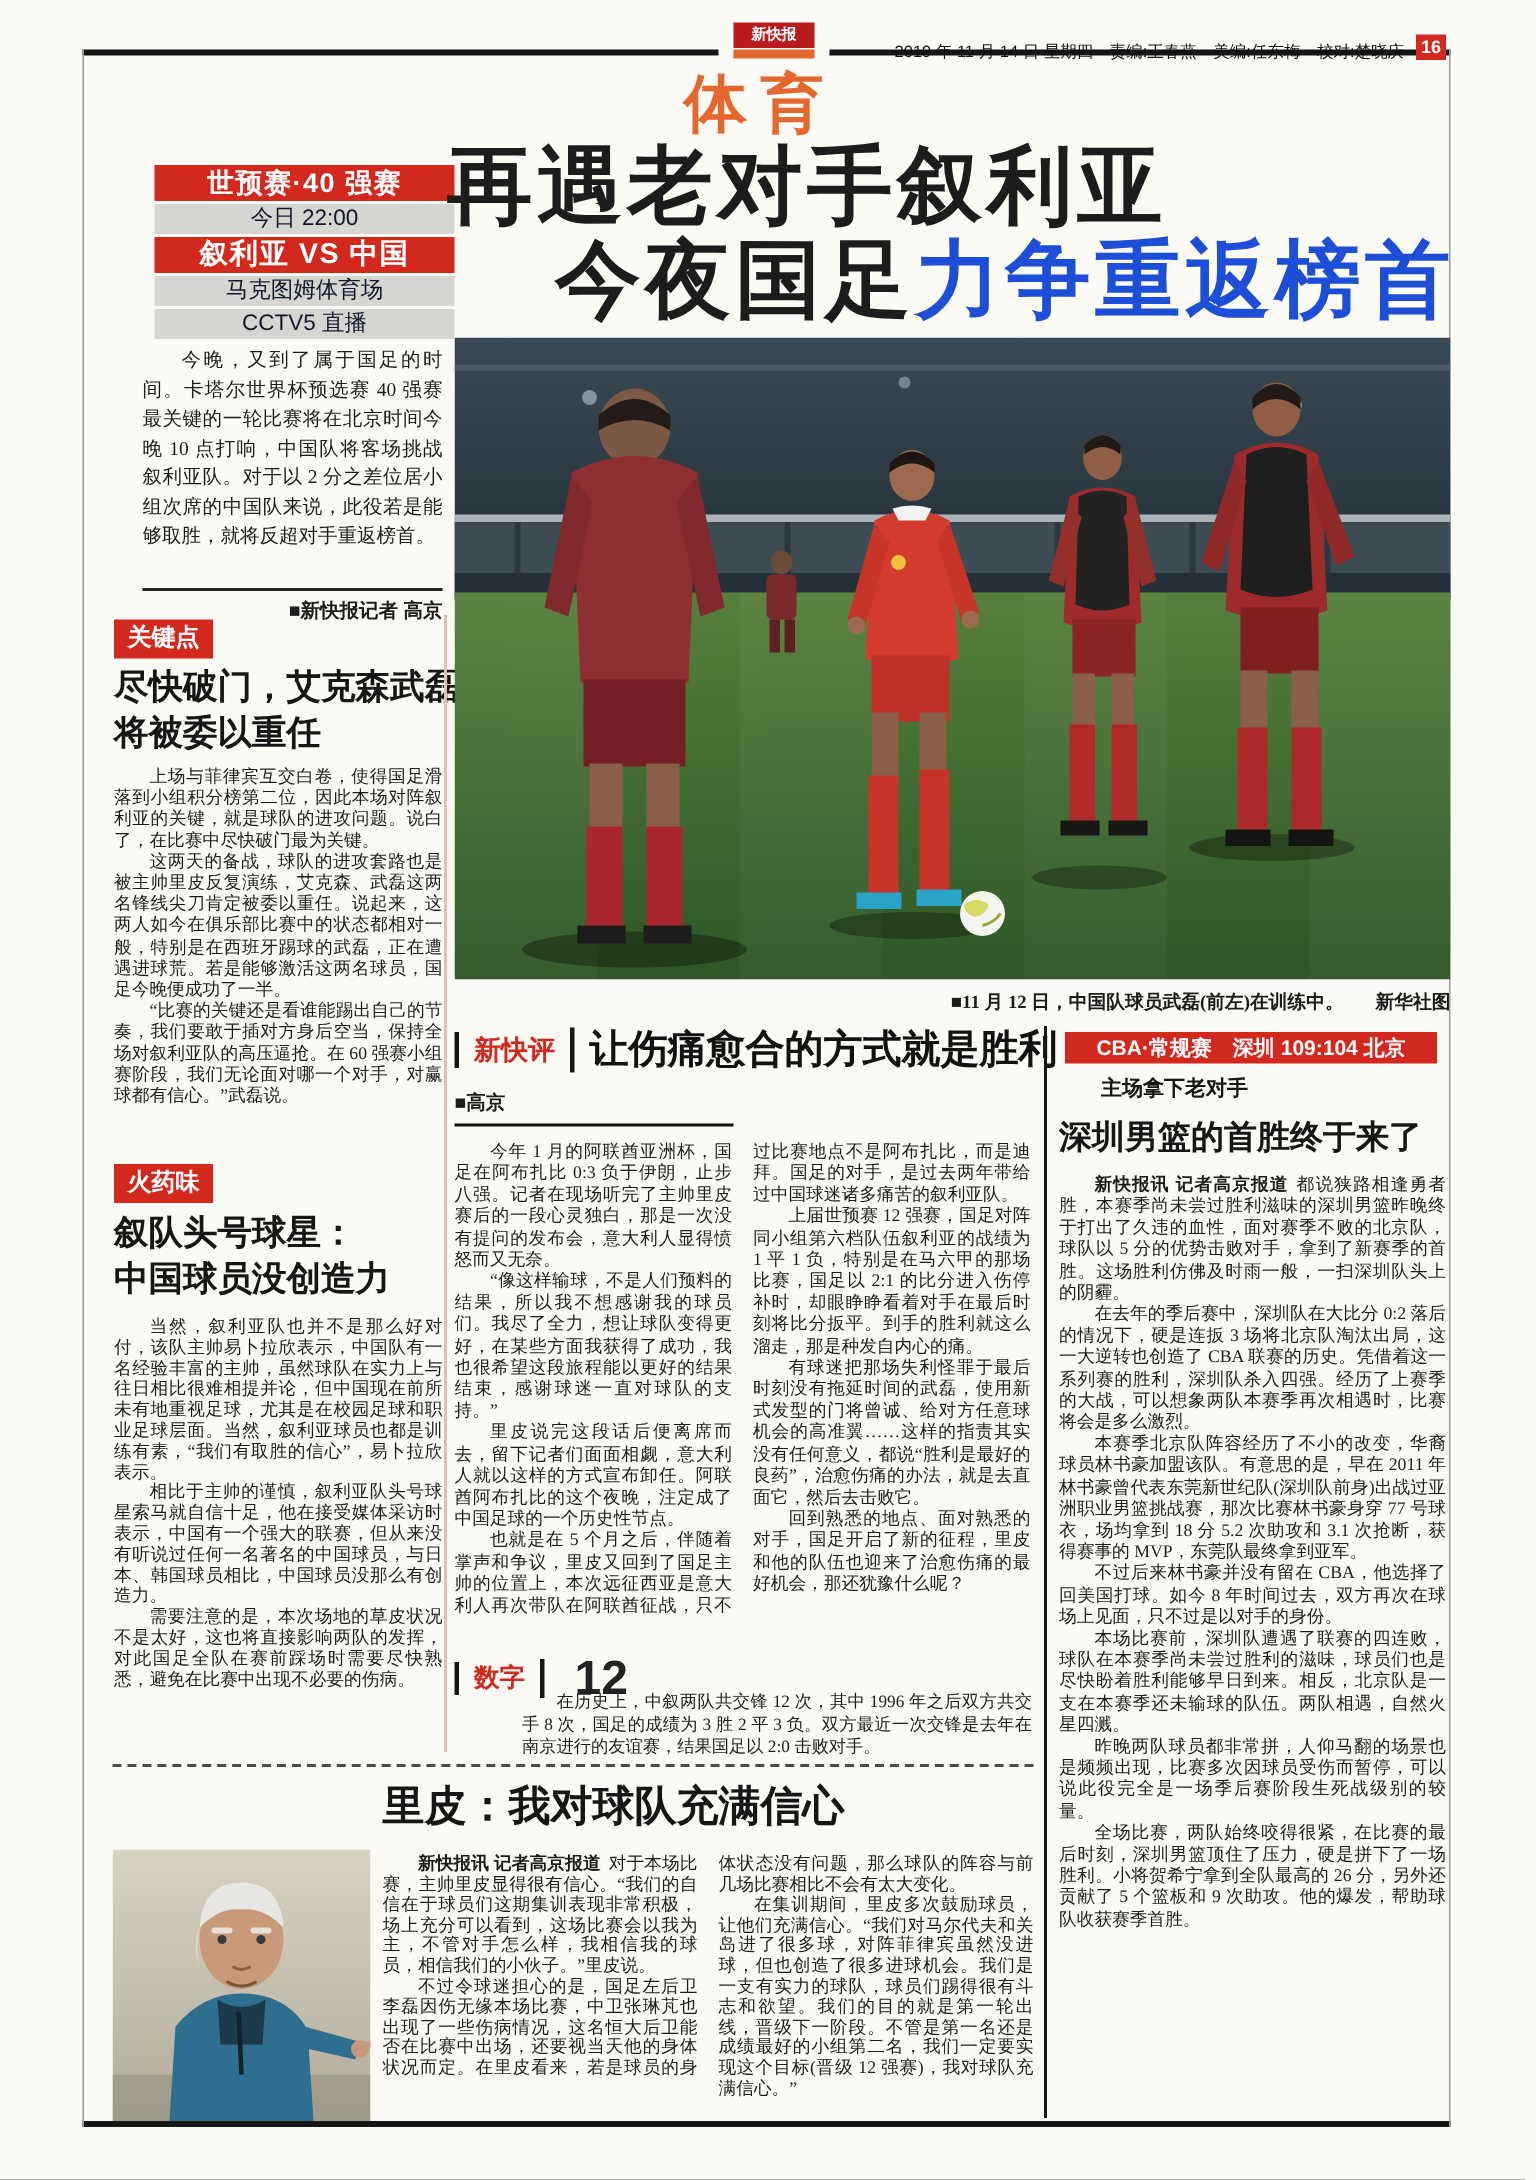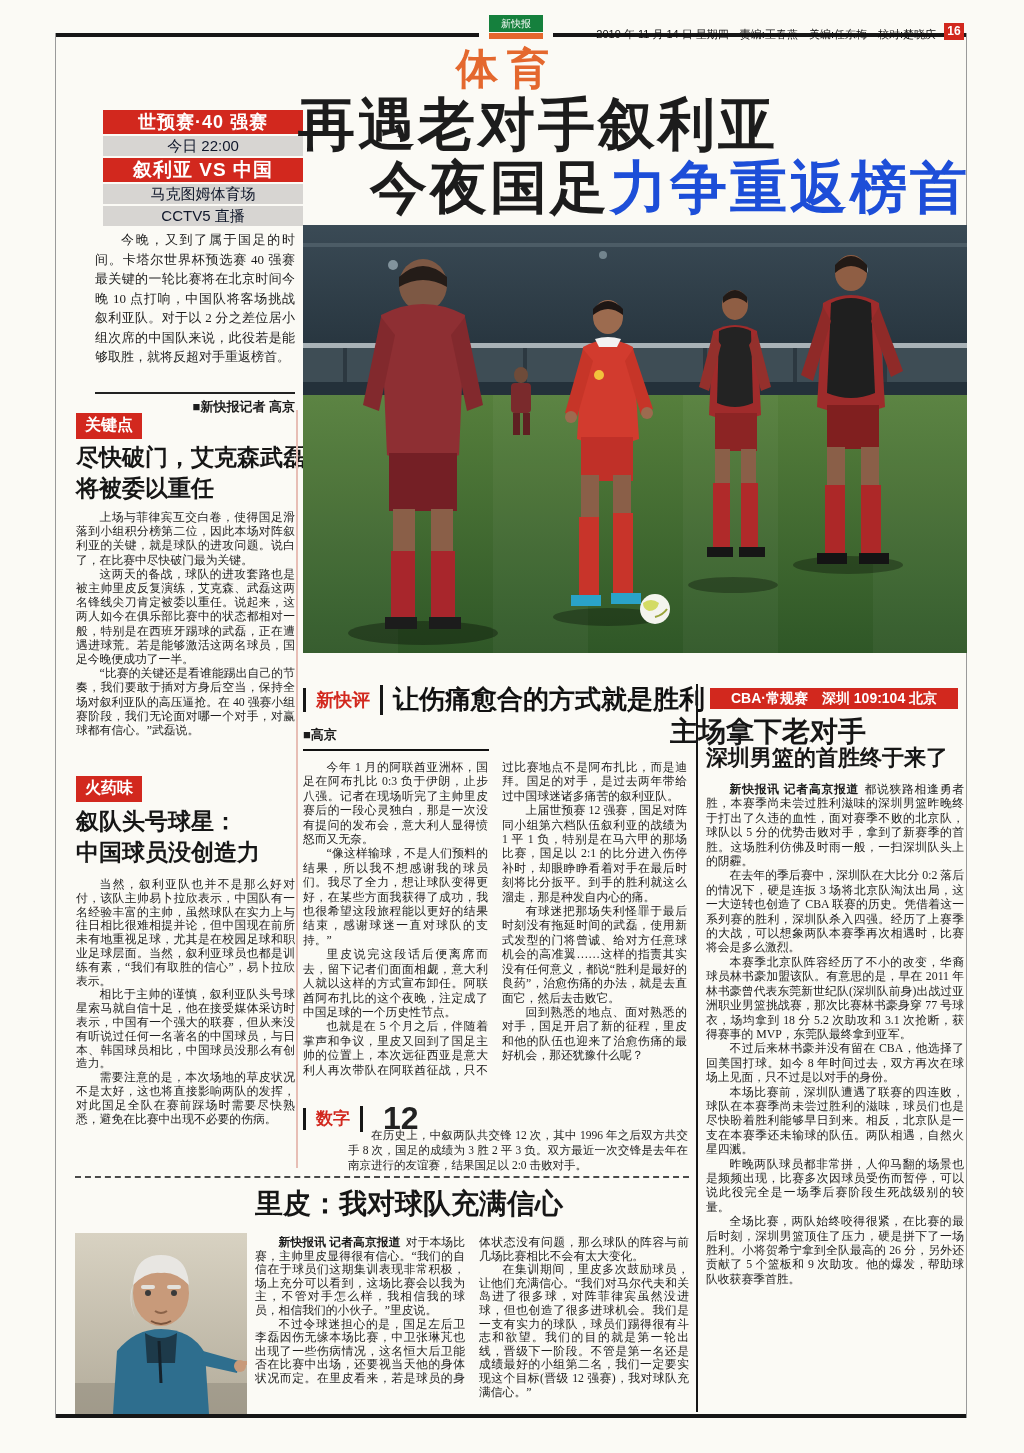--- a/index.html
+++ b/index.html
@@ -7,21 +7,21 @@
         font-family:"Liberation Serif","DejaVu Serif",serif;color:#1c1c1c;}
   .abs{position:absolute;}
   .sans{font-family:"Liberation Sans","DejaVu Sans",sans-serif;}
   .jt{text-align:justify;}
   .bp p{margin:0;text-indent:2em;}
   .prefix{margin-right:.45em;}
   
   .bar{background:#161616;}
   .thin{background:#9a9a9a;}
   
-  #logo-box{background:#15803d;color:#fff;text-align:center;font-weight:normal;}
+  #logo-box{background:#b91c1c;color:#fff;text-align:center;font-weight:bold;}
   #logo-underbar{background:#e4682e;}
   #section-title{color:#e4682e;font-weight:bold;letter-spacing:9px;}
   #dateline{text-align:right;color:#111;}
   #page-badge{background:#d2281e;color:#fff;text-align:center;font-weight:bold;}
   
   .mrow{left:103px;width:200px;text-align:center;overflow:hidden;}
   .mred{background:#d2281e;color:#fff;font-weight:bold;letter-spacing:1px;}
   .mgray{background:#d7d5d2;color:#0f172a;}
   
   .hl{font-weight:bold;letter-spacing:3px;color:#1c1c1c;line-height:1.08;}
@@ -73,21 +73,21 @@
   </div>
   <div class="abs rule" style="left:95px;top:392px;width:200px;height:2px;"></div>
   <div class="abs byline-right sans" style="left:95px;top:398px;width:200px;font-size:13px;">■新快报记者 高京</div>
 
   <div class="abs red-label sans" style="left:76px;top:413px;font-size:16px;">关键点</div>
   <div class="abs sec-title sans" style="left:76px;top:446px;font-size:23px;">尽快破门，艾克森武磊</div>
   <div class="abs sec-title sans" style="left:76px;top:477px;font-size:23px;">将被委以重任</div>
   <div class="abs jt bp bodytxt" style="left:76px;top:510px;width:219px;height:260px;font-size:11.8px;line-height:14.2px;">
     <p>上场与菲律宾互交白卷，使得国足滑落到小组积分榜第二位，因此本场对阵叙利亚的关键，就是球队的进攻问题。说白了，在比赛中尽快破门最为关键。</p>
     <p>这两天的备战，球队的进攻套路也是被主帅里皮反复演练，艾克森、武磊这两名锋线尖刀肯定被委以重任。说起来，这两人如今在俱乐部比赛中的状态都相对一般，特别是在西班牙踢球的武磊，正在遭遇进球荒。若是能够激活这两名球员，国足今晚便成功了一半。</p>
-    <p>“比赛的关键还是看谁能踢出自己的节奏，我们要敢于插对方身后空当，保持全场对叙利亚队的高压逼抢。在 40 强赛小组赛阶段，我们无论面对哪一个对手，对赢球都有信心。”武磊说。</p>
+    <p>“比赛的关键还是看谁能踢出自己的节奏，我们要敢于插对方身后空当，保持全场对叙利亚队的高压逼抢。在 60 强赛小组赛阶段，我们无论面对哪一个对手，对赢球都有信心。”武磊说。</p>
   </div>
 
   <div class="abs red-label sans" style="left:76px;top:776px;font-size:16px;">火药味</div>
   <div class="abs sec-title sans" style="left:76px;top:810px;font-size:23px;">叙队头号球星：</div>
   <div class="abs sec-title sans" style="left:76px;top:841px;font-size:23px;">中国球员没创造力</div>
   <div class="abs jt bp bodytxt" style="left:76px;top:878px;width:219px;height:284px;font-size:11.8px;line-height:13.8px;">
     <p>当然，叙利亚队也并不是那么好对付，该队主帅易卜拉欣表示，中国队有一名经验丰富的主帅，虽然球队在实力上与往日相比很难相提并论，但中国现在前所未有地重视足球，尤其是在校园足球和职业足球层面。当然，叙利亚球员也都是训练有素，“我们有取胜的信心”，易卜拉欣表示。</p>
     <p>相比于主帅的谨慎，叙利亚队头号球星索马就自信十足，他在接受媒体采访时表示，中国有一个强大的联赛，但从来没有听说过任何一名著名的中国球员，与日本、韩国球员相比，中国球员没那么有创造力。</p>
     <p>需要注意的是，本次场地的草皮状况不是太好，这也将直接影响两队的发挥，对此国足全队在赛前踩场时需要尽快熟悉，避免在比赛中出现不必要的伤病。</p>
   </div>
@@ -209,20 +209,24 @@
         <rect x="524" y="180" width="52" height="44" fill="#801f1f"></rect>
         <rect x="524" y="222" width="18" height="42" fill="#8a5f48"></rect>
         <rect x="558" y="222" width="18" height="42" fill="#8a5f48"></rect>
         <rect x="522" y="260" width="20" height="70" fill="#ad2828"></rect>
         <rect x="558" y="260" width="20" height="70" fill="#ad2828"></rect>
         <rect x="514" y="328" width="30" height="11" fill="#141414"></rect>
         <rect x="556" y="328" width="30" height="11" fill="#141414"></rect>
       </g>
     </svg>
   </div>
+  <div class="abs caption" style="left:303px;top:660px;width:664px;font-size:12.5px;">
+    <span>■11 月 12 日，中国队球员武磊(前左)在训练中。</span>
+    <span style="margin-left:18px;">新华社图</span>
+  </div>
 
   <div class="abs flexrow" style="left:303px;top:682px;gap:10px;">
     <div class="vbar" style="width:3px;height:24px;"></div>
     <div class="redtext sans" style="font-size:18px;text-align:center;">新快评</div>
     <div class="vbar" style="width:3px;height:30px;"></div>
     <div class="sans" style="font-size:26px;font-weight:bold;color:#111;">让伤痛愈合的方式就是胜利</div>
   </div>
   <div class="abs sans" style="left:303px;top:726px;width:186px;font-size:13px;font-weight:bold;border-bottom:2px solid #111;padding-bottom:5px;">■高京</div>
   <div class="abs jt bp cols2" style="left:303px;top:760px;width:384px;height:334px;font-size:11.8px;line-height:14.4px;">
     <p>今年 1 月的阿联酋亚洲杯，国足在阿布扎比 0:3 负于伊朗，止步八强。记者在现场听完了主帅里皮赛后的一段心灵独白，那是一次没有提问的发布会，意大利人显得愤怒而又无奈。</p>
@@ -241,21 +245,21 @@
     <div class="sans" style="font-size:32px;font-weight:bold;margin-left:10px;color:#222;">12</div>
   </div>
   <div class="abs jt bp" style="left:348px;top:1128px;width:340px;height:50px;font-size:11.5px;line-height:15px;overflow:hidden;">
     <p>在历史上，中叙两队共交锋 12 次，其中 1996 年之后双方共交手 8 次，国足的成绩为 3 胜 2 平 3 负。双方最近一次交锋是去年在南京进行的友谊赛，结果国足以 2:0 击败对手。</p>
   </div>
 
   <div class="abs dashed" style="left:75px;top:1176px;width:614px;"></div>
 
   <div class="abs bar" style="left:696px;top:684px;width:2px;height:728px;"></div>
   <div class="abs sans" style="left:710px;top:688px;width:248px;height:21px;background:#d2281e;color:#fff;font-weight:bold;font-size:14px;line-height:21px;text-align:center;">CBA·常规赛　深圳 109:104 北京</div>
-  <div class="abs sec-title sans" style="left:670px;top:718px;font-size:28px;">主场拿下老对手</div>
+  <div class="abs sec-title sans" style="left:734px;top:718px;font-size:14px;">主场拿下老对手</div>
   <div class="abs sec-title sans" style="left:706px;top:747px;font-size:22px;">深圳男篮的首胜终于来了</div>
   <div class="abs jt bp bodytxt" style="left:706px;top:782px;width:258px;height:628px;font-size:11.8px;line-height:14.4px;">
     <p><b class="prefix sans">新快报讯 记者高京报道</b><span>都说狭路相逢勇者胜，本赛季尚未尝过胜利滋味的深圳男篮昨晚终于打出了久违的血性，面对赛季不败的北京队，球队以 5 分的优势击败对手，拿到了新赛季的首胜。这场胜利仿佛及时雨一般，一扫深圳队头上的阴霾。</span></p>
     <p>在去年的季后赛中，深圳队在大比分 0:2 落后的情况下，硬是连扳 3 场将北京队淘汰出局，这一大逆转也创造了 CBA 联赛的历史。凭借着这一系列赛的胜利，深圳队杀入四强。经历了上赛季的大战，可以想象两队本赛季再次相遇时，比赛将会是多么激烈。</p>
     <p>本赛季北京队阵容经历了不小的改变，华裔球员林书豪加盟该队。有意思的是，早在 2011 年林书豪曾代表东莞新世纪队(深圳队前身)出战过亚洲职业男篮挑战赛，那次比赛林书豪身穿 77 号球衣，场均拿到 18 分 5.2 次助攻和 3.1 次抢断，获得赛事的 MVP，东莞队最终拿到亚军。</p>
     <p>不过后来林书豪并没有留在 CBA，他选择了回美国打球。如今 8 年时间过去，双方再次在球场上见面，只不过是以对手的身份。</p>
     <p>本场比赛前，深圳队遭遇了联赛的四连败，球队在本赛季尚未尝过胜利的滋味，球员们也是尽快盼着胜利能够早日到来。相反，北京队是一支在本赛季还未输球的队伍。两队相遇，自然火星四溅。</p>
     <p>昨晚两队球员都非常拼，人仰马翻的场景也是频频出现，比赛多次因球员受伤而暂停，可以说此役完全是一场季后赛阶段生死战级别的较量。</p>
     <p>全场比赛，两队始终咬得很紧，在比赛的最后时刻，深圳男篮顶住了压力，硬是拼下了一场胜利。小将贺希宁拿到全队最高的 26 分，另外还贡献了 5 个篮板和 9 次助攻。他的爆发，帮助球队收获赛季首胜。</p>
   </div>

